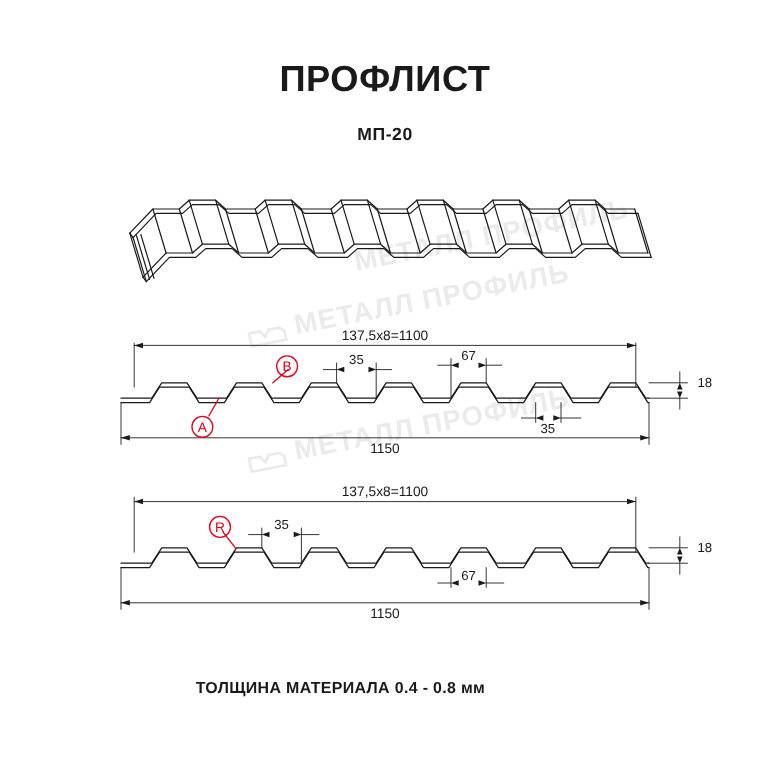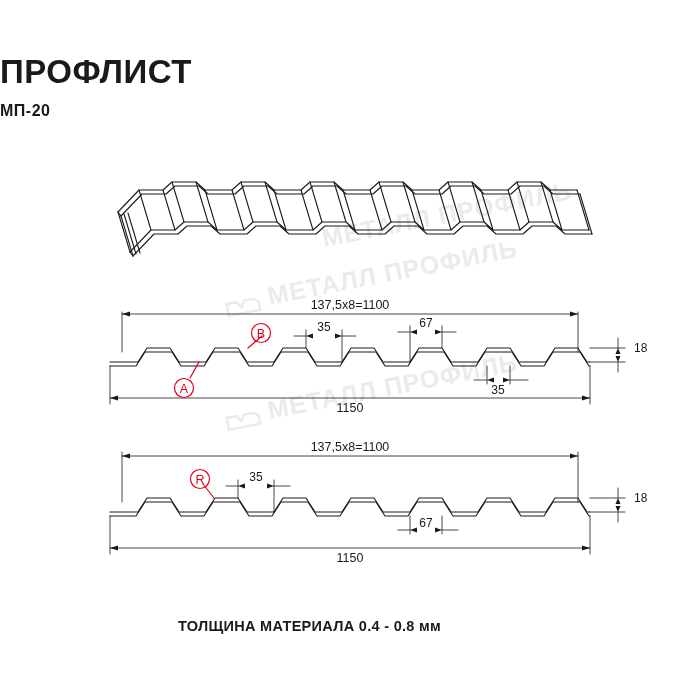--- a/index.html
+++ b/index.html
@@ -18,32 +18,32 @@
   .page {
     position: relative;
     width: 700px;
     height: 700px;
   }
   .title-block {
     position: absolute;
     left: 0;
     top: 55px;
     width: 700px;
-    text-align: left;
+    text-align: center;
   }
   .title {
     font-size: 33px;
     font-weight: bold;
     letter-spacing: 0.5px;
     line-height: 1.05;
   }
   .subtitle {
     font-size: 16px;
     font-weight: bold;
-    margin-top: 12px;
+    margin-top: 24px;
     letter-spacing: 0.5px;
   }
   .footer-note {
     position: absolute;
     left: 0;
     top: 618px;
     width: 619px;
     text-align: center;
     font-size: 14.5px;
     font-weight: bold;

